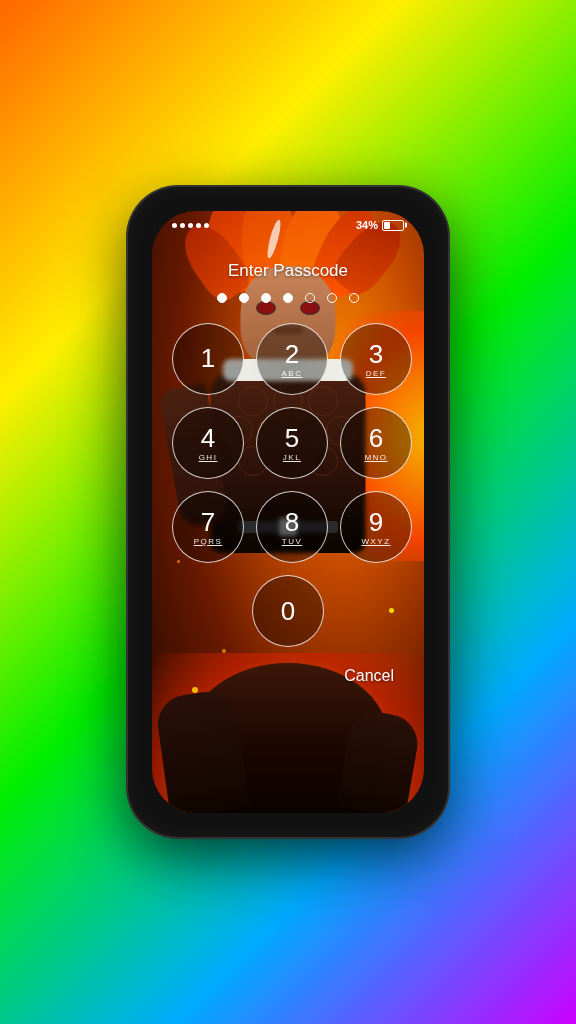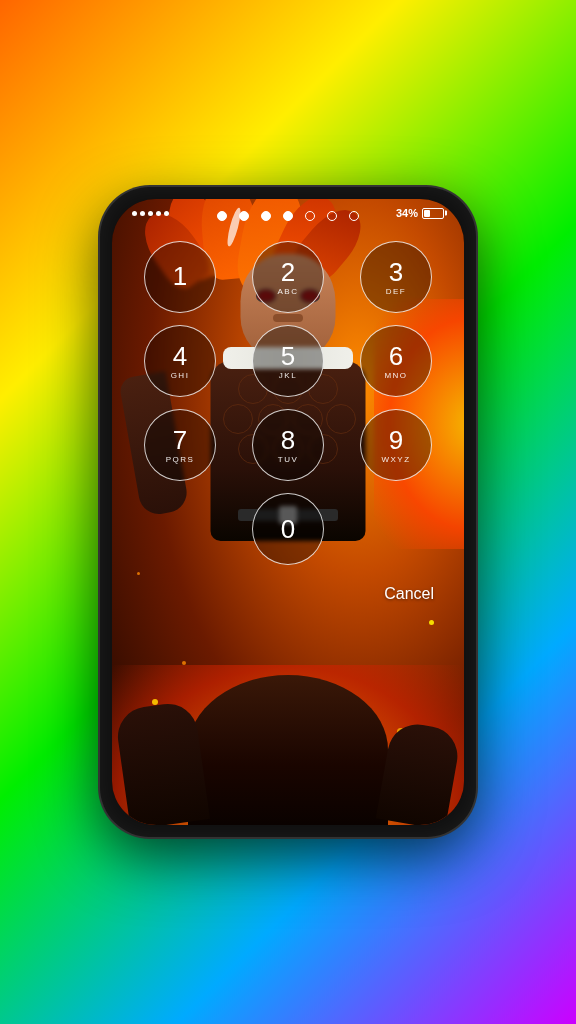--- a/index.html
+++ b/index.html
@@ -9,25 +9,25 @@
       height: 1024px;
       background: linear-gradient(135deg, #ff6600 0%, #ffee00 25%, #00ee00 50%, #00aaff 75%, #cc00ff 100%);
       display: flex;
       align-items: center;
       justify-content: center;
       font-family: -apple-system, BlinkMacSystemFont, 'Helvetica Neue', sans-serif;
       overflow: hidden;
     }
 
     .phone-outer {
-      width: 376px;
+      width: 320px;
       height: 650px;
       background: #111;
       border-radius: 50px;
-      padding: 12px;
+      padding: 24px;
       box-shadow:
         0 0 0 2px #333,
         0 20px 60px rgba(0,0,0,0.7),
         inset 0 0 20px rgba(255,255,255,0.05);
       position: relative;
     }
 
     .phone-inner {
       width: 100%;
       height: 100%;
@@ -179,20 +179,21 @@
       font-weight: 300;
       line-height: 1;
     }
 
     .num-sub {
       font-size: 8px;
       font-weight: 500;
       letter-spacing: 1.5px;
       margin-top: 2px;
       opacity: 0.9;
+      text-decoration: underline;
     }
 
     .zero-row {
       display: flex;
       justify-content: center;
       margin-top: 12px;
       padding: 0 20px;
       width: 100%;
     }
 
@@ -290,20 +291,21 @@
         <span>34%</span>
         <div class="battery-container">
           <div class="battery">
             <div class="battery-fill"></div>
           </div>
         </div>
       </div>
     </div>
 
     <div class="lock-overlay">
+      <div class="passcode-title">Enter Passcode</div>
 
       <div class="passcode-dots">
         <div class="pdot filled"></div>
         <div class="pdot filled"></div>
         <div class="pdot filled"></div>
         <div class="pdot filled"></div>
         <div class="pdot"></div>
         <div class="pdot"></div>
         <div class="pdot"></div>
       </div>

